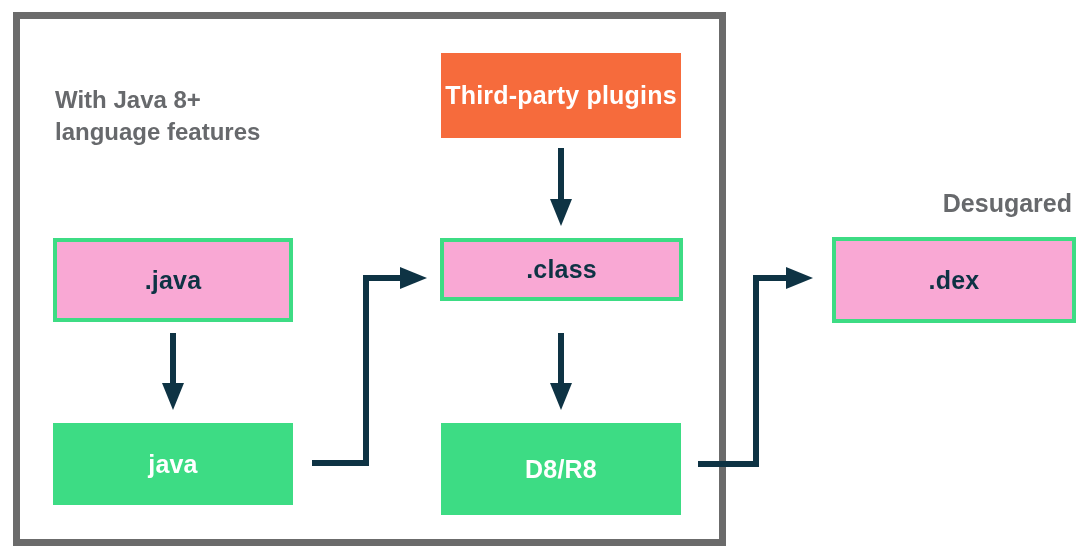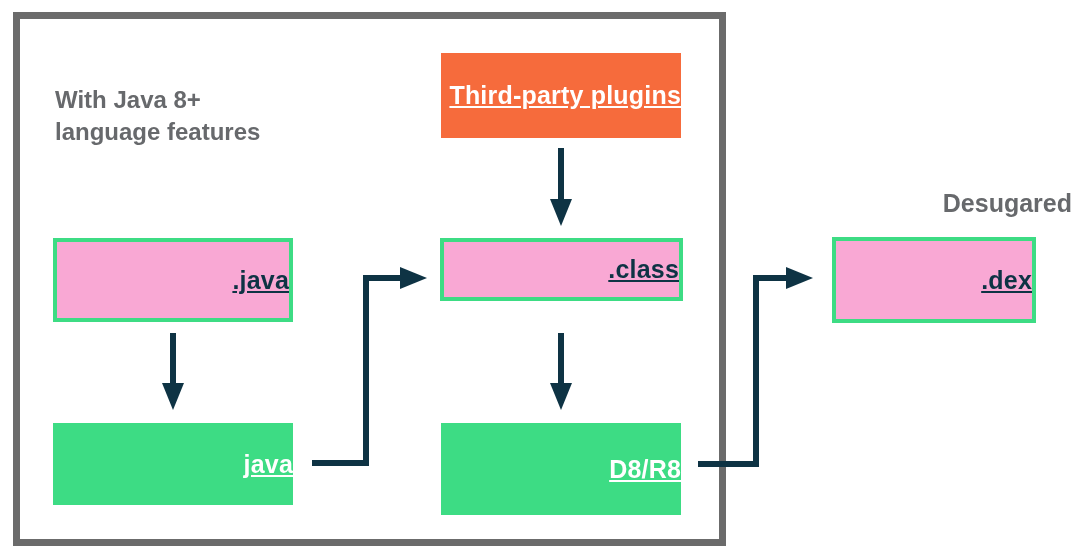--- a/index.html
+++ b/index.html
@@ -43,42 +43,41 @@
     left: 832px; top: 189px;
     width: 240px;
     text-align: right;
     font-size: 25px;
     color: var(--gray_text, #67696C);
   }
   .node {
     position: absolute;
     display: flex;
     align-items: center;
-    justify-content: flex-end;
+    justify-content: center;
     font-size: 25px;
     letter-spacing: 0.2px;
-    text-decoration: underline;
   }
   .node.outlined {
     background: #f9a8d4;
     border: 4px solid var(--green, #3DDC84);
     color: var(--navy, #0E3344);
   }
   .node.filled-green {
     background: var(--green, #3DDC84);
     color: #ffffff;
   }
   .node.filled-orange {
     background: var(--orange, #F66B3C);
     color: #ffffff;
   }
   .node-plugins { left: 441px; top: 53px;  width: 240px; height: 85px; }
   .node-java    { left: 53px;  top: 238px; width: 240px; height: 84px; }
   .node-class   { left: 440px; top: 238px; width: 243px; height: 63px; }
-  .node-dex     { left: 832px; top: 237px; width: 204px; height: 86px; }
+  .node-dex     { left: 832px; top: 237px; width: 244px; height: 86px; }
   .node-javac   { left: 53px;  top: 423px; width: 240px; height: 82px; }
   .node-d8r8    { left: 441px; top: 423px; width: 240px; height: 92px; }
   svg.arrow-layer {
     position: absolute;
     left: 0; top: 0;
     width: 1085px; height: 559px;
     pointer-events: none;
   }
   .arrow-shaft {
     stroke: var(--navy, #0E3344);

